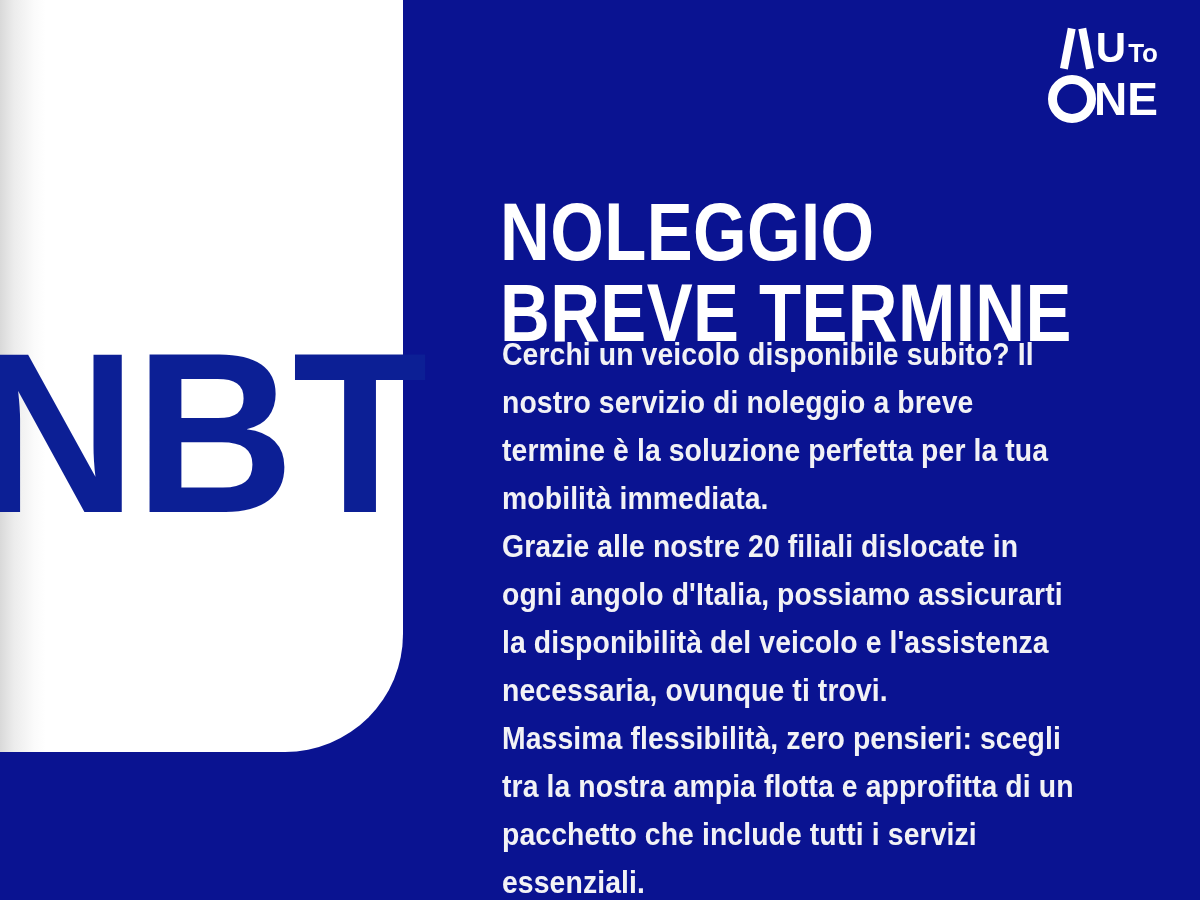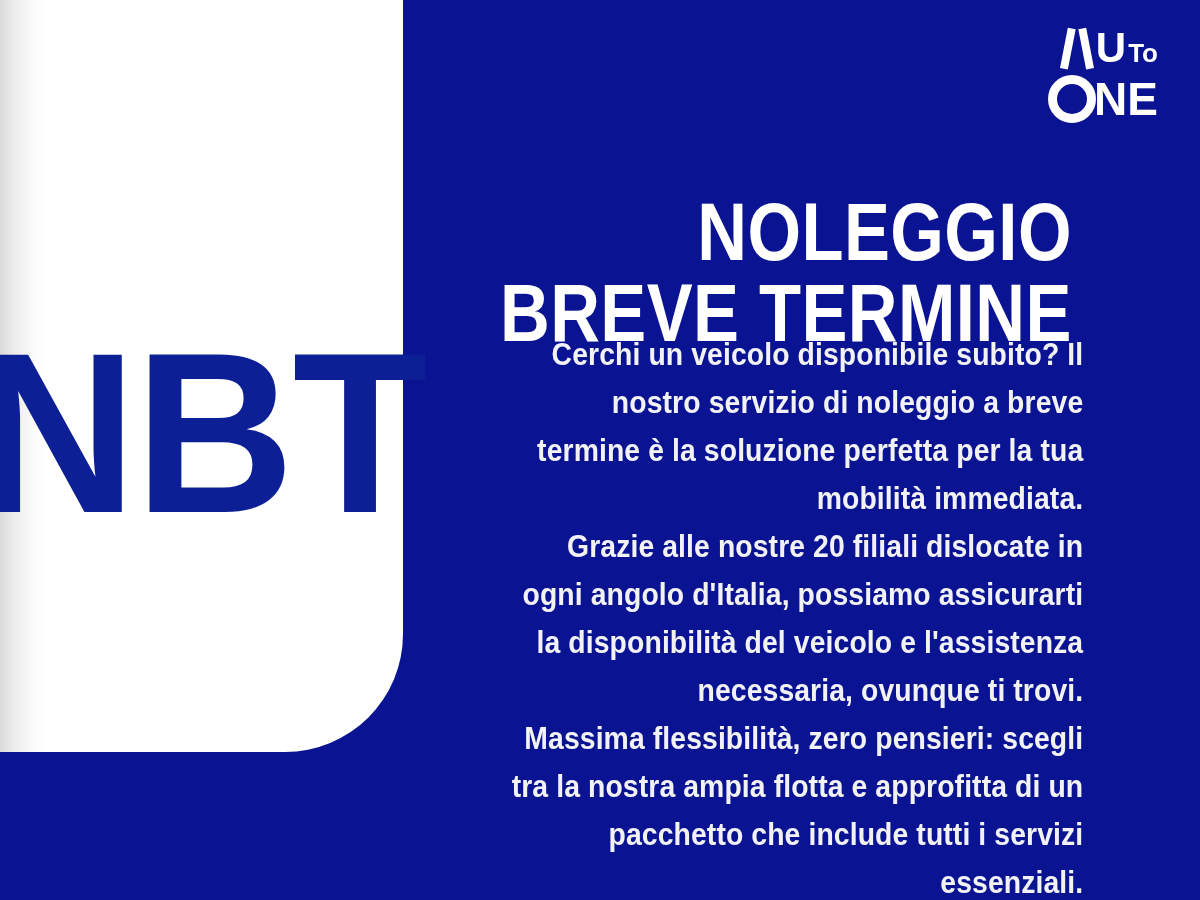--- a/index.html
+++ b/index.html
@@ -157,21 +157,20 @@
   }
 
   
   #content {
     position: absolute;
     left: 500px;
     top: 0;
     width: 660px;
     height: 900px;
     z-index: 1;
-    text-align: right;
   }
 
   #headline {
     position: absolute;
     top: 136px;
     left: 0;
     color: #ffffff;
     font-family: "Liberation Sans Narrow", "Liberation Sans", "DejaVu Sans Condensed", sans-serif;
     font-weight: 700;
     font-size: 82px;

